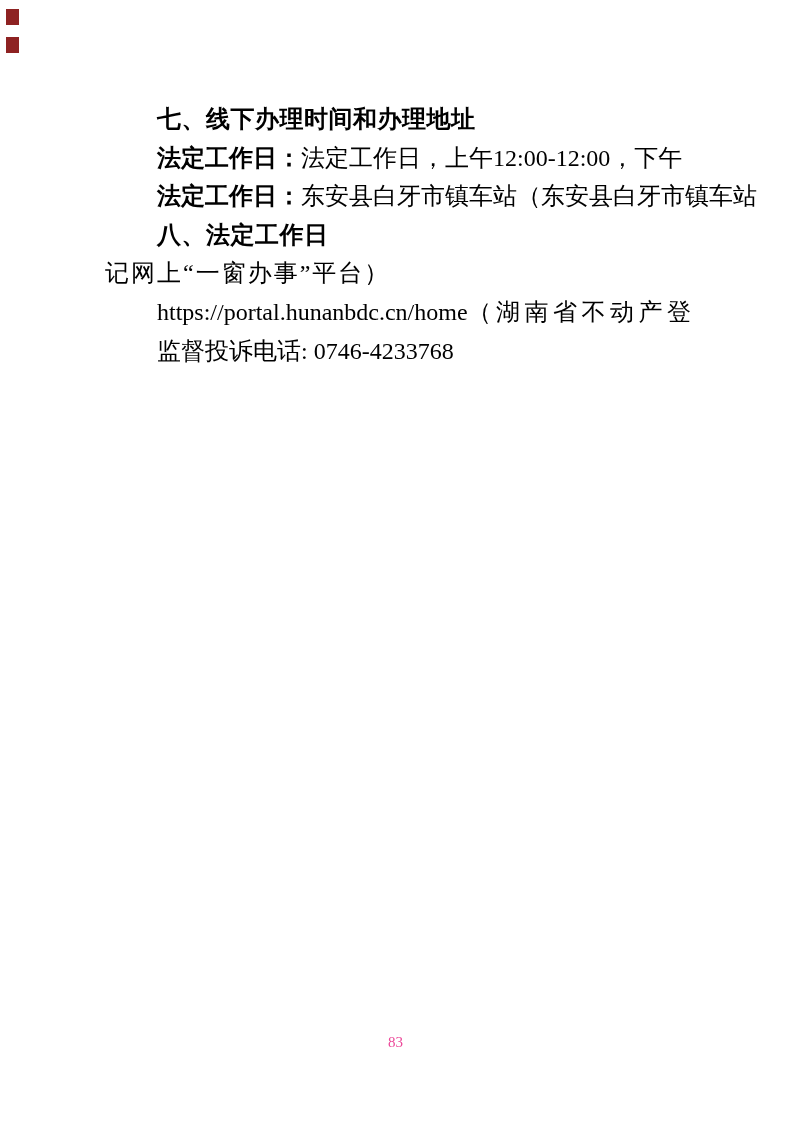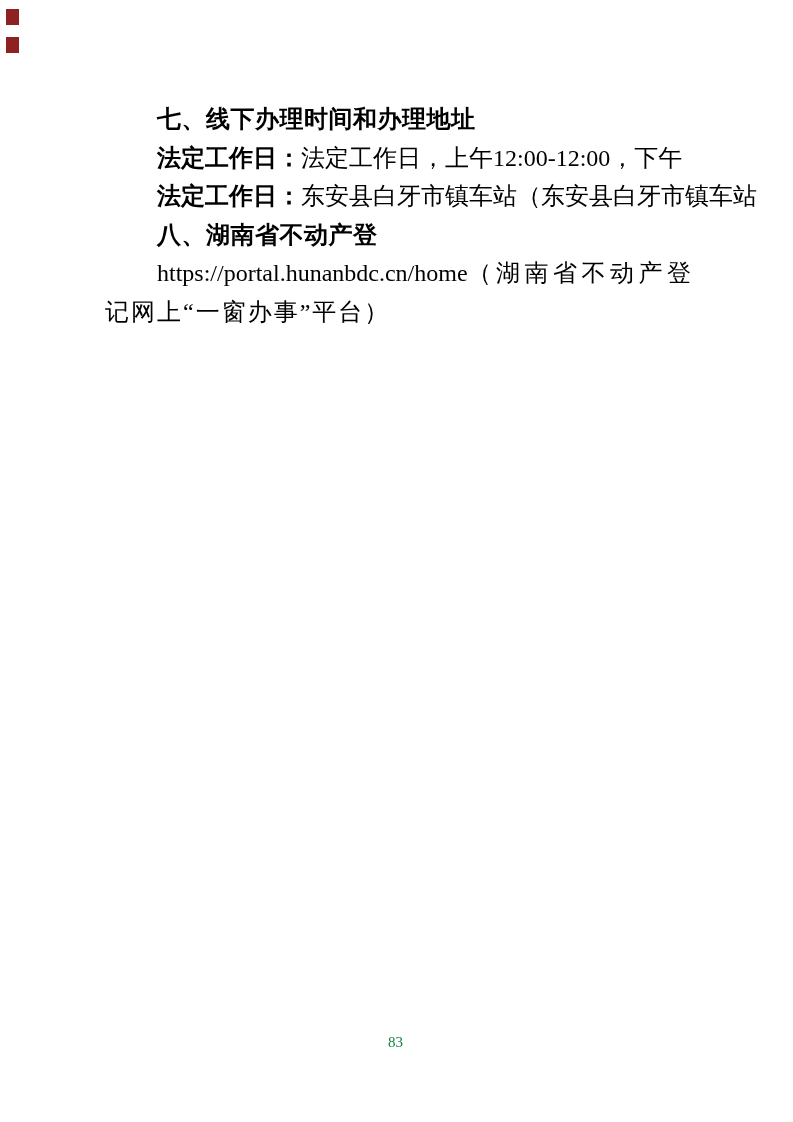--- a/index.html
+++ b/index.html
@@ -26,21 +26,21 @@
     letter-spacing:0.5px;
   }
   .blabel{font-weight:700;}
   .cjk-spaced{letter-spacing:4.5px;}
   .spaced2{letter-spacing:2px;}
   .pageno{
     position:absolute;left:0;right:0;top:1034px;
     text-align:center;
     font-size:15px;
     font-family:"Liberation Serif","DejaVu Serif",serif;
-    color:#15803d;
+    color:#ec4899;
   }
   .mark{position:absolute;width:13px;height:16px;}
   .mark1{left:6px;top:9px;}
   .mark2{left:6px;top:37px;}
 </style>
 </head>
 <body>
 
 <div class="page">
 
@@ -50,25 +50,26 @@
   <div class="content">
 
     <div class="line indent heading">七、线下办理时间和办理地址</div>
 
     <div class="line indent just"><span class="blabel">法定工作日：</span><span>法定工作日，上午12:00-12:00，下午</span></div>
 
 
     <div class="line indent just"><span class="blabel">法定工作日：</span><span>东安县白牙市镇车站（东安县白牙市镇车站</span></div>
 
 
-    <div class="line indent heading">八、湖南省不动产登</div>
+    <div class="line indent heading">八、法定工作日</div>
+
+    <div class="line spaced2">记网上“一窗办事”平台）</div>
 
     <div class="line indent"><span>https://portal.hunanbdc.cn/home</span><span class="cjk-spaced">（湖南省不动产登</span></div>
 
-    <div class="line spaced2">记网上“一窗办事”平台）</div>
 
-
+    <div class="line indent">监督投诉电话: 0746-4233768</div>
 
   </div>
 
   <div class="pageno">83</div>
 
 </div>
 
 </body></html>

